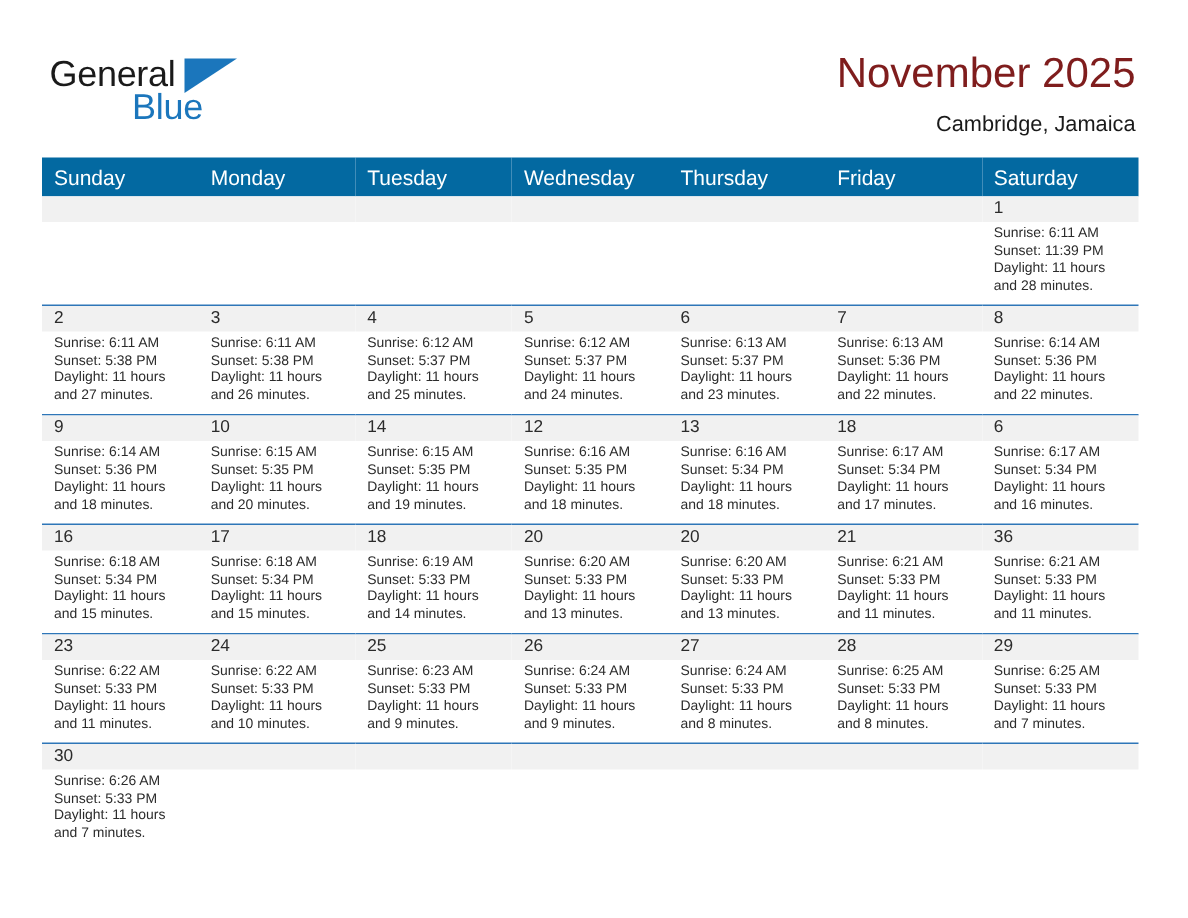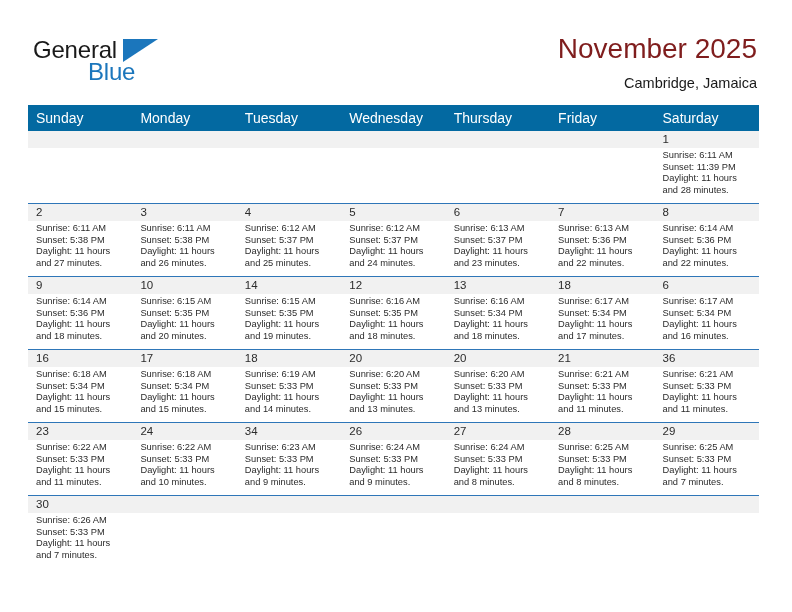--- a/index.html
+++ b/index.html
@@ -474,21 +474,21 @@
               <div class="details">
                 <div>Sunrise: 6:22 AM</div>
                 <div>Sunset: 5:33 PM</div>
                 <div>Daylight: 11 hours</div>
                 <div>and 10 minutes.</div>
               </div>
             </div>
           </td>
           <td>
             <div class="cell-inner">
-              <div class="daynum-band">34</div>
+              <div class="daynum-band">25</div>
               <div class="details">
                 <div>Sunrise: 6:23 AM</div>
                 <div>Sunset: 5:33 PM</div>
                 <div>Daylight: 11 hours</div>
                 <div>and 9 minutes.</div>
               </div>
             </div>
           </td>
           <td>
             <div class="cell-inner">

